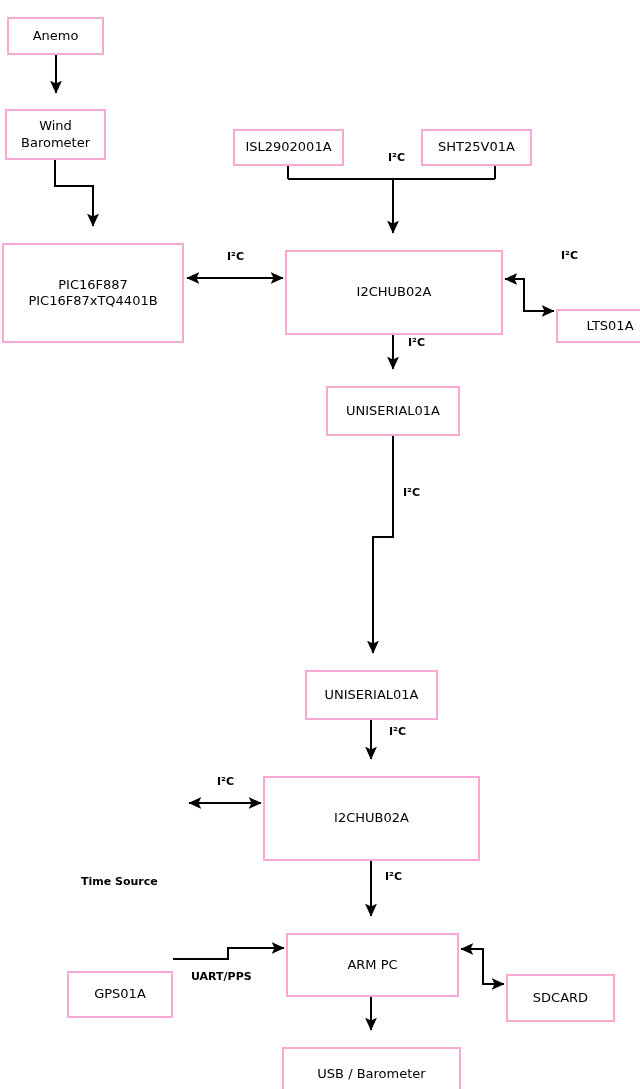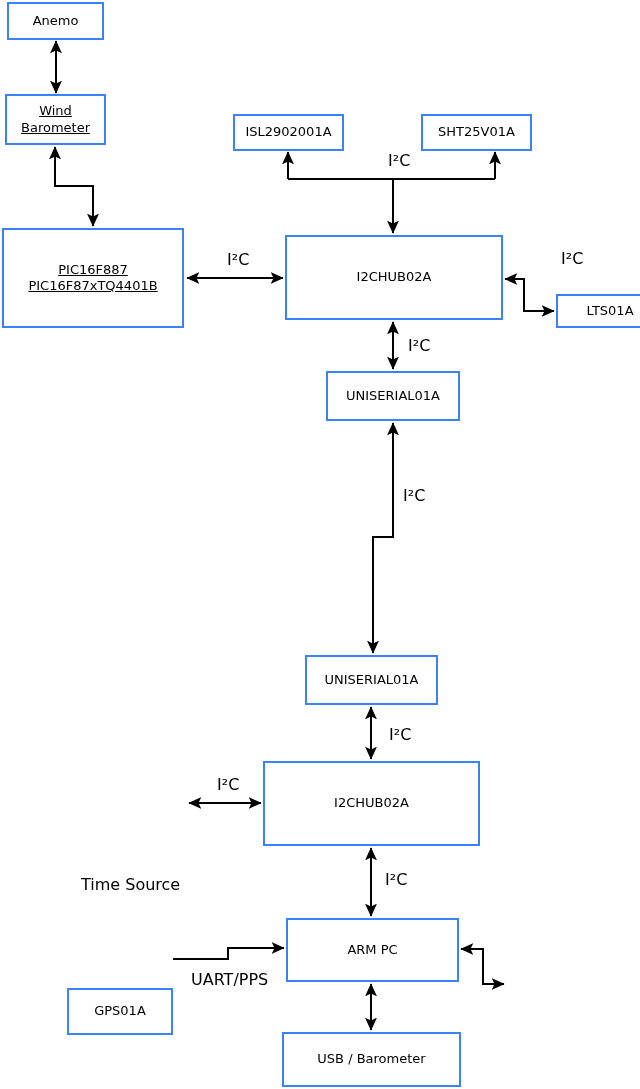--- a/index.html
+++ b/index.html
@@ -19,35 +19,37 @@
   #edges {
     position: absolute;
     left: 0;
     top: 0;
     width: 640px;
     height: 1089px;
   }
   .node {
     position: absolute;
     box-sizing: border-box;
-    border: 2px solid #3b82f6;
+    border: 2px solid #f9a8d4;
     background: #ffffff;
     display: flex;
     align-items: center;
     justify-content: center;
     text-align: center;
     font-size: 13px;
     line-height: 1.25;
+    margin-top: 15px;
   }
-  .ln { display: block; text-decoration: underline; }
+  .ln { display: block; }
   .elabel {
     position: absolute;
-    font-size: 16px;
+    font-size: 11px;
     line-height: 1.1;
     white-space: nowrap;
+    font-weight: bold;
   }
 </style>
 </head>
 <body>
 
 <div id="canvas">
 
   <svg id="edges" viewBox="0 0 640 1089" xmlns="http://www.w3.org/2000/svg">
     <defs>
       <marker id="ah" viewBox="0 0 10 10" refX="9.5" refY="5" markerWidth="6.5" markerHeight="6.5" orient="auto-start-reverse" markerUnits="strokeWidth">
@@ -114,28 +116,31 @@
 
   <div class="node" style="left:305px;top:655px;width:133px;height:50px">
     <span>UNISERIAL01A</span>
   </div>
 
   <div class="node" style="left:263px;top:761px;width:217px;height:85px">
     <span>I2CHUB02A</span>
   </div>
 
 
-  <div class="node" style="left:67px;top:988px;width:106px;height:47px">
+  <div class="node" style="left:67px;top:956px;width:106px;height:47px">
     <span>GPS01A</span>
   </div>
 
   <div class="node" style="left:286px;top:918px;width:173px;height:64px">
     <span>ARM PC</span>
   </div>
 
+  <div class="node" style="left:506px;top:959px;width:109px;height:48px">
+    <span>SDCARD</span>
+  </div>
 
   <div class="node" style="left:282px;top:1032px;width:179px;height:55px">
     <span>USB / Barometer</span>
   </div>
 
   <div class="elabel" style="left:388px;top:152px">I²C</div>
   <div class="elabel" style="left:227px;top:251px">I²C</div>
   <div class="elabel" style="left:561px;top:250px">I²C</div>
   <div class="elabel" style="left:408px;top:337px">I²C</div>
   <div class="elabel" style="left:403px;top:487px">I²C</div>

